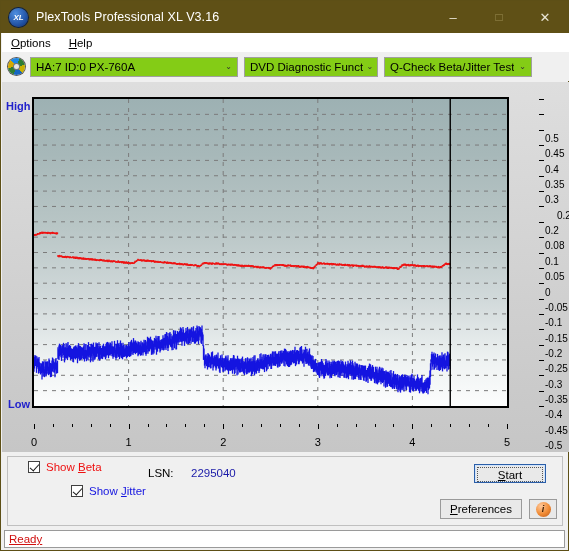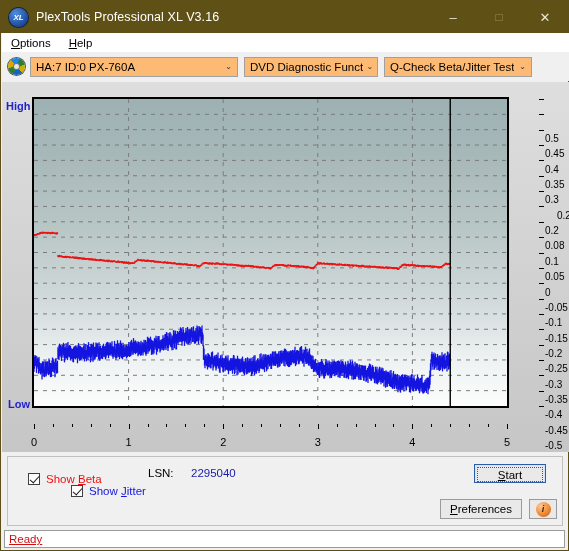--- a/index.html
+++ b/index.html
@@ -57,21 +57,21 @@
       conic-gradient(from 20deg,#2e7d32 0deg 60deg,#c9b100 60deg 120deg,#1565c0 120deg 180deg,
                      #2e7d32 180deg 240deg,#d4a900 240deg 300deg,#1e88e5 300deg 360deg);
     position:relative;flex:0 0 auto;
     box-shadow:0 0 0 1px #555;
   }
   #disc-icon:after{
     content:"";position:absolute;left:6px;top:6px;width:5px;height:5px;
     border-radius:50%;background:#e6e6e6;box-shadow:0 0 0 1px #777;
   }
   .combo{
-    height:20px;background:#fdba74;border:1px solid #a0a0a0;
+    height:20px;background:#84cc16;border:1px solid #a0a0a0;
     display:flex;align-items:center;box-sizing:border-box;
     font-size:11.5px;position:relative;
   }
   .combo .cval{padding-left:5px;white-space:nowrap;overflow:hidden;}
   .combo .carrow{
     margin-left:auto;width:17px;height:100%;
     display:flex;align-items:center;justify-content:center;
     color:#333;font-size:8px;
   }
   #combo-drive{width:208px;margin-right:6px;}
@@ -106,21 +106,21 @@
     transform:translateX(-50%);font-family:"Liberation Sans",sans-serif;
   }
   .xtickmark{position:absolute;top:327px;width:1px;height:5px;background:#000;}
   .xtickmark.minor{height:3px;}
   
   #bottom{
     position:absolute;left:6px;top:455px;width:556px;height:70px;
     border:1px solid #c0c0c0;background:#f0f0f0;box-sizing:border-box;
   }
   .chkrow{position:absolute;display:flex;align-items:center;left:20px;}
-  #chk-beta-row{top:16px;}
+  #chk-beta-row{top:4px;}
   #chk-jitter-row{top:28px;margin-left:43px;}
   .chkbox{
     width:12px;height:12px;border:1px solid #404040;background:#fff;
     margin-right:6px;position:relative;flex:0 0 auto;box-sizing:border-box;
   }
   .chkbox.on:after{
     content:"";position:absolute;left:3px;top:0px;width:4px;height:8px;
     border:solid #1a1a1a;border-width:0 1.6px 1.6px 0;transform:rotate(42deg);
   }
   .chklabel{font-size:11.5px;}

